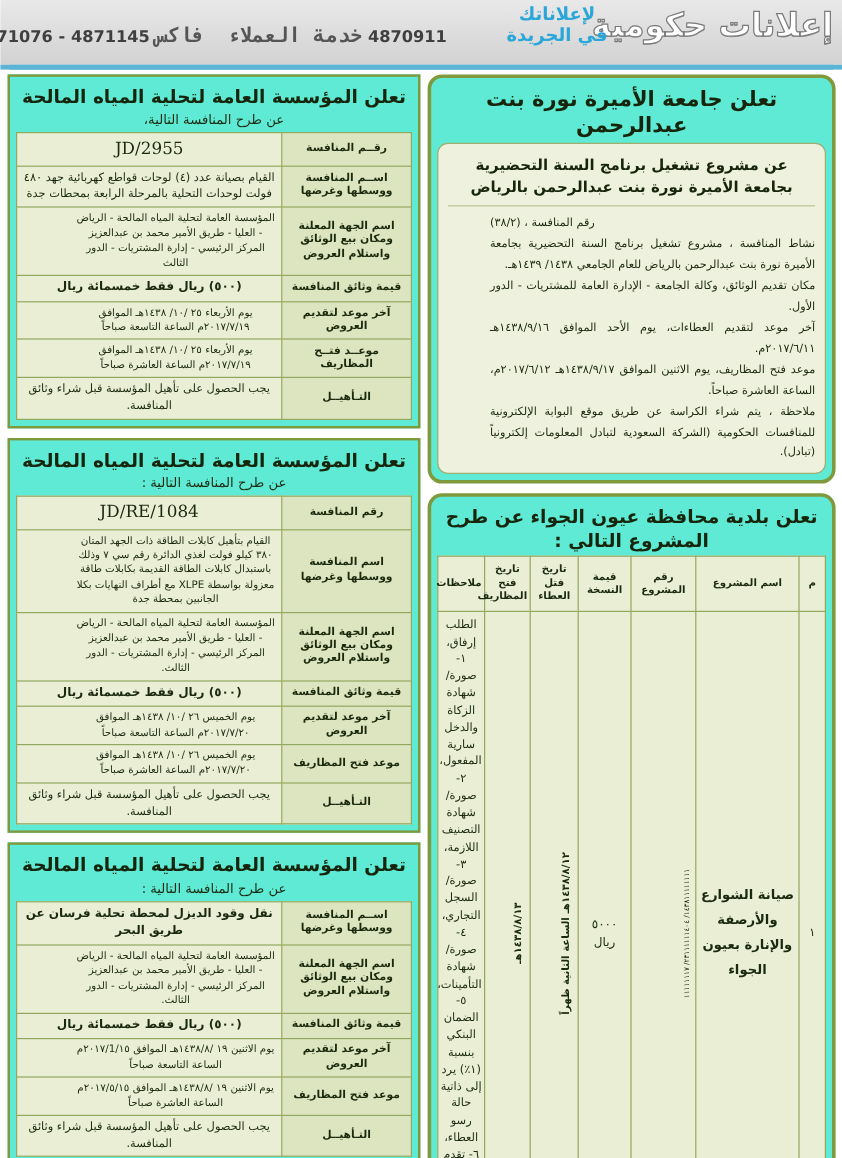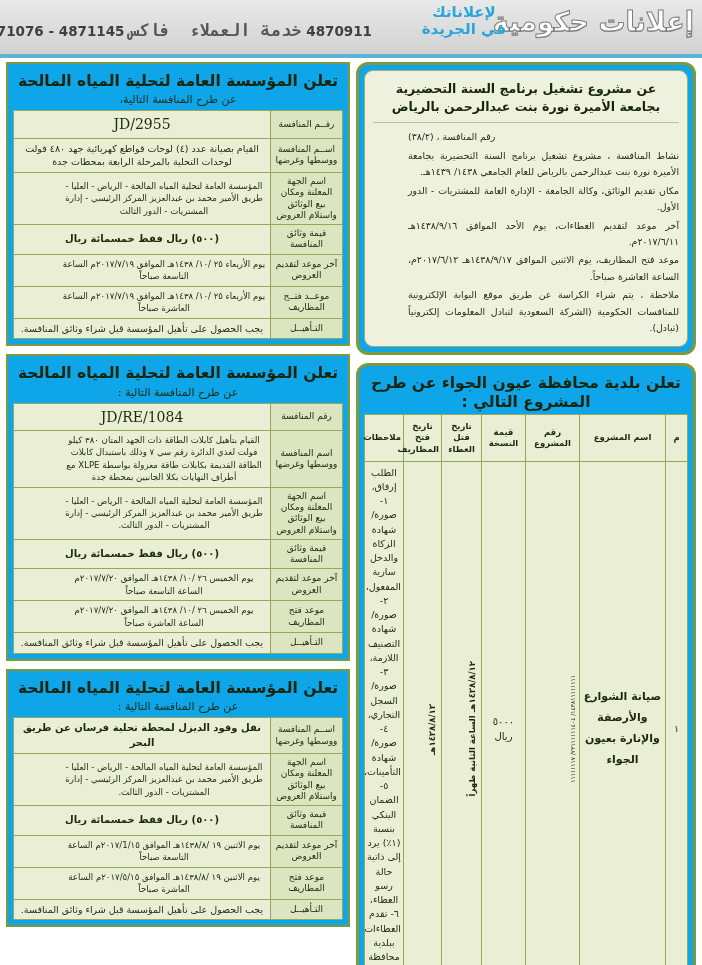--- a/index.html
+++ b/index.html
@@ -50,21 +50,21 @@
     width: 702px; height: 903px;
     display: flex; flex-direction: row-reverse;
     gap: 6px; padding: 0 6px;
   }
   .col { display: flex; flex-direction: column; gap: 8px; }
   .col-right { width: 344px; }
   .col-left  { width: 340px; }
 
   
   .ad-box {
-    background: #0ea5e9;
+    background: #5eead4;
     border: 2px solid #7f9a3c;
     padding: 5px;
   }
   .ad-box.rounded { border-radius: 12px; border-width: 3px; }
 
   .ad-title {
     text-align: center;
     font-weight: bold;
     color: #16250b;
     line-height: 1.25;
@@ -91,23 +91,23 @@
     table-layout: fixed;
   }
   table.tbl td, table.tbl th {
     border: 1px solid #93a85e;
     padding: 3px 4px;
     vertical-align: middle;
     color: #1b2a0e;
   }
   td.lbl {
     background: #dde5c0;
-    font-size: 9px; font-weight: normal;
+    font-size: 9px; font-weight: bold;
     text-align: center; line-height: 1.25;
-    width: 72px;
+    width: 108px;
   }
   td.val { font-size: 9.5px; text-align: center; line-height: 1.45; }
   td.val.strong { font-size: 10px; font-weight: bold; }
   td.val.code { font-family: "DejaVu Serif", serif; font-size: 14px; direction: ltr; }
   td.val.tight { font-size: 8.6px; padding-left: 48px; }
 
   
   table.grid { width: 100%; border-collapse: collapse; background:#e9eed5; table-layout: fixed; }
   table.grid th, table.grid td {
     border: 1px solid #93a85e; color:#1b2a0e; text-align:center; vertical-align: middle;
@@ -256,20 +256,21 @@
         </tr>
       </tbody>
         </table>
     </div>
 
   </div>
 
   <div class="col col-left">
 
     <div class="ad-box rounded">
+      <div class="ad-title big">تعلن جامعة الأميرة نورة بنت عبدالرحمن</div>
       <div class="inner-panel rounded">
         <div class="pn-head">
           <div>عن مشروع تشغيل برنامج السنة التحضيرية</div>
           <div>بجامعة الأميرة نورة بنت عبدالرحمن بالرياض</div>
         </div>
         <div class="pn-body">
           <p class="lt">رقم المنافسة ، (٣٨/٢)</p>
           <p>نشاط المنافسة ، مشروع تشغيل برنامج السنة التحضيرية بجامعة الأميرة نورة بنت عبدالرحمن بالرياض للعام الجامعي ١٤٣٨/ ١٤٣٩هـ.</p>
           <p>مكان تقديم الوثائق، وكالة الجامعة - الإدارة العامة للمشتريات - الدور الأول.</p>
           <p>آخر موعد لتقديم العطاءات، يوم الأحد الموافق ١٤٣٨/٩/١٦هـ ٢٠١٧/٦/١١م.</p>

